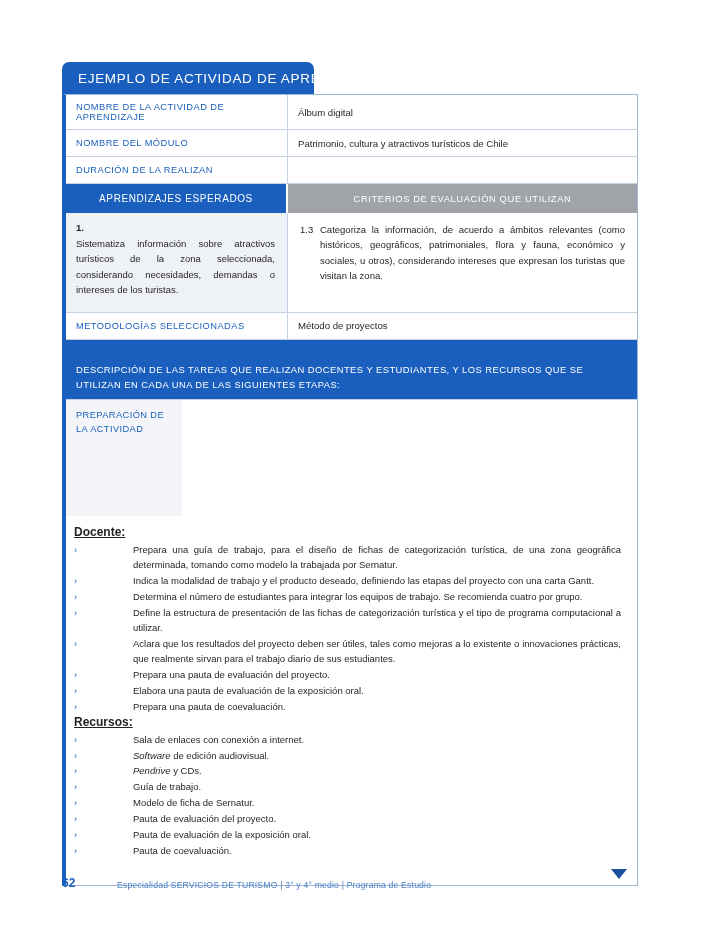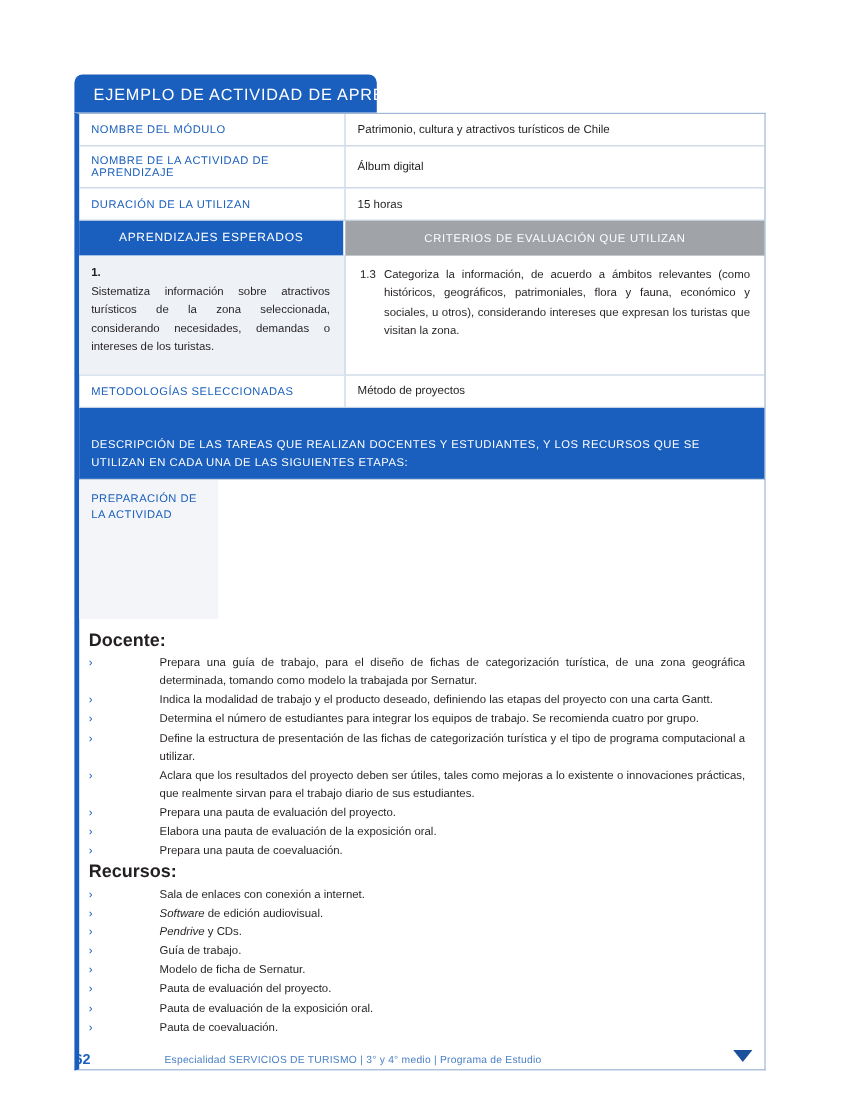--- a/index.html
+++ b/index.html
@@ -161,24 +161,25 @@
     color: #1a5fbd;
     letter-spacing: 0.4px;
     line-height: 1.5;
   }
   .tasks .t-right {
     flex: 1 1 auto;
     padding: 9px 16px 26px 8px;
     position: relative;
   }
   .subhead {
-    font-size: 15px;
+    font-size: 12px;
     font-weight: bold;
     color: #231f20;
     margin-bottom: 3px;
+    text-decoration: underline;
   }
   .subhead.gap { }
   ul.bl {
     list-style: none;
     margin: 0;
     padding: 0;
   }
   ul.bl li {
     display: flex;
     font-size: 9.5px;
@@ -207,22 +208,21 @@
     border-right: 8px solid transparent;
     border-top: 10px solid #1a4f9c;
   }
 
   
   .footer {
     position: absolute;
     left: 62px;
     top: 876px;
     display: flex;
-    align-items: center;
-    gap: 20px;
+    align-items: flex-end;
   }
   .footer .pg {
     color: #1a5fbd;
     font-size: 12px;
     font-weight: bold;
     width: 55px;
   }
   .footer .ft {
     color: #4a7fc4;
     font-size: 8.6px;
@@ -234,32 +234,31 @@
 
 <div class="page-wrap">
 
   <div class="title-tab">
     <span>EJEMPLO DE ACTIVIDAD DE APRENDIZAJE</span>
   </div>
 
   <div class="table-body">
 
     <div class="row">
+      <div class="cell-label">NOMBRE DE LA ACTIVIDAD DE APRENDIZAJE</div>
+      <div class="cell-value">Álbum digital</div>
+    </div>
+
+    <div class="row">
       <div class="cell-label">NOMBRE DEL MÓDULO</div>
       <div class="cell-value">Patrimonio, cultura y atractivos turísticos de Chile</div>
     </div>
 
     <div class="row">
-      <div class="cell-label">NOMBRE DE LA ACTIVIDAD DE APRENDIZAJE</div>
-      <div class="cell-value">Álbum digital</div>
-    </div>
-
-    <div class="row">
-      <div class="cell-label">DURACIÓN DE LA UTILIZAN</div>
-      <div class="cell-value">15 horas</div>
+      <div class="cell-label">DURACIÓN DE LA REALIZAN</div>
     </div>
 
     <div class="dual-head">
       <div class="h-left">APRENDIZAJES ESPERADOS</div>
       <div class="h-right">CRITERIOS DE EVALUACIÓN QUE UTILIZAN</div>
     </div>
 
     <div class="dual-body">
       <div class="b-left">
         <div class="ae-num">1.</div>

